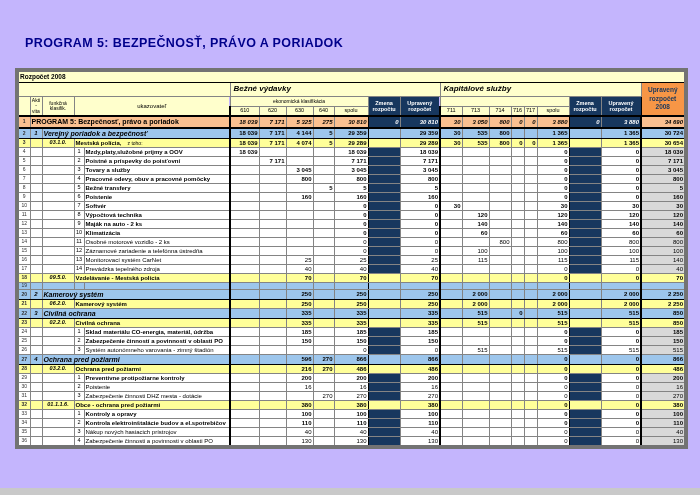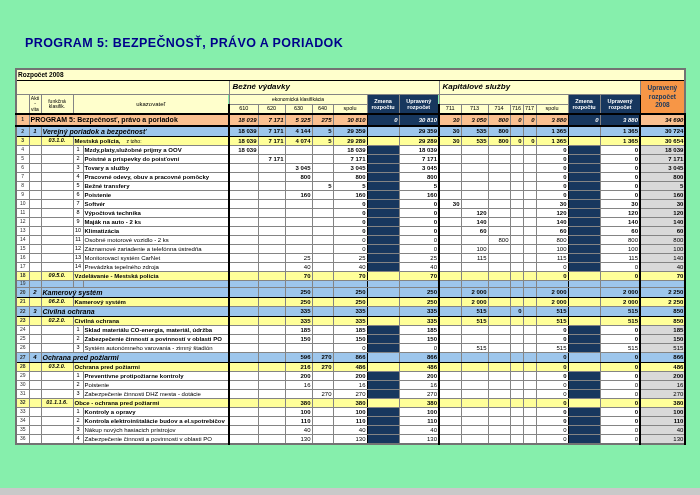--- a/index.html
+++ b/index.html
@@ -1,21 +1,21 @@
 <!DOCTYPE html>
 <html style="--navy: #17375E; --orange-header: #F79646; --orange-row: #FAC090; --blue-row: #9DC6EC; --yellow-row: #FFFF99; --header-bg: #FFFFCC; --grey-final: #D9D9D9; --title: #00008B;"><head>
 <meta charset="utf-8">
 <style>
   html,body{margin:0;padding:0;}
-  .page{position:relative;width:700px;height:495px;background:#86efac;overflow:hidden;
+  .page{position:relative;width:700px;height:495px;background:#c4b5fd;overflow:hidden;
         font-family:"Liberation Sans",sans-serif;}
   .doc-title{position:absolute;left:25px;top:36px;font-size:12.5px;font-weight:bold;
              color:var(--title,#00008B);letter-spacing:.4px;white-space:nowrap;}
   .tbl-wrap{position:absolute;left:15px;top:68px;}
-  table{border-collapse:collapse;table-layout:fixed;width:669px;border:2px solid #737373;}
+  table{border-collapse:collapse;table-layout:fixed;width:669px;border:4px solid #737373;}
   td{border:1px solid #848484;overflow:hidden;white-space:nowrap;font-size:6px;
      line-height:1.05;padding:0 1px;height:8px;background:#fff;vertical-align:middle;}
   
   .hr1 td{background:var(--header-bg,#FFFFCC);font-weight:bold;font-size:6.5px;height:10px;border:1.5px solid #000;}
   .hcell{background:var(--header-bg,#FFFFCC);text-align:center;}
   .hr2 td{height:13px;}
   .h-bezne,.h-kap{font-weight:bold;font-style:italic;font-size:8px;text-align:left;padding-left:3px;}
   .h-ekon{font-size:5px;height:9px;}
   .h-small{font-size:5px;white-space:normal;word-break:break-word;line-height:1.1;}
   .h-col{background:var(--header-bg,#FFFFCC);text-align:center;font-size:5.5px;}

